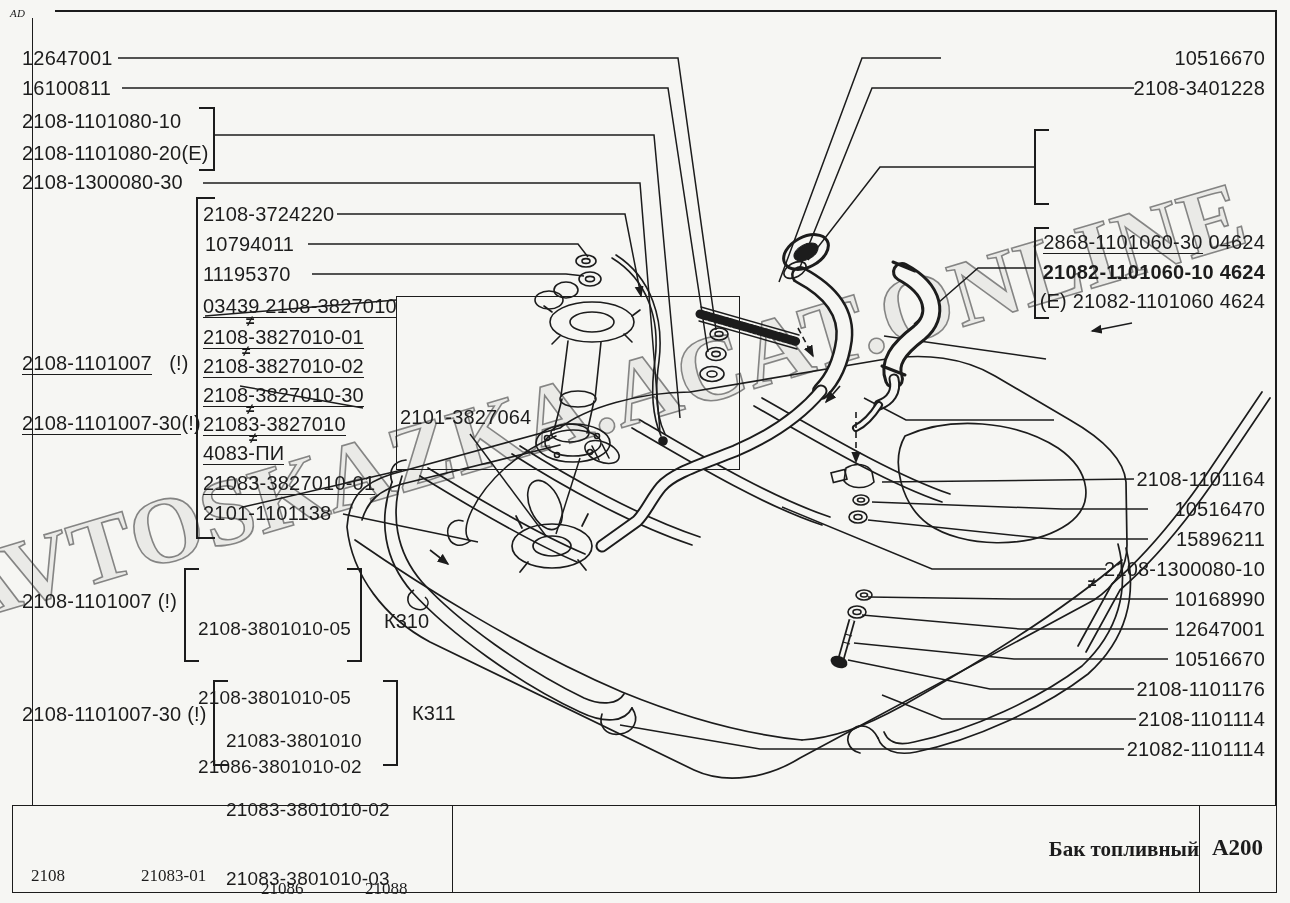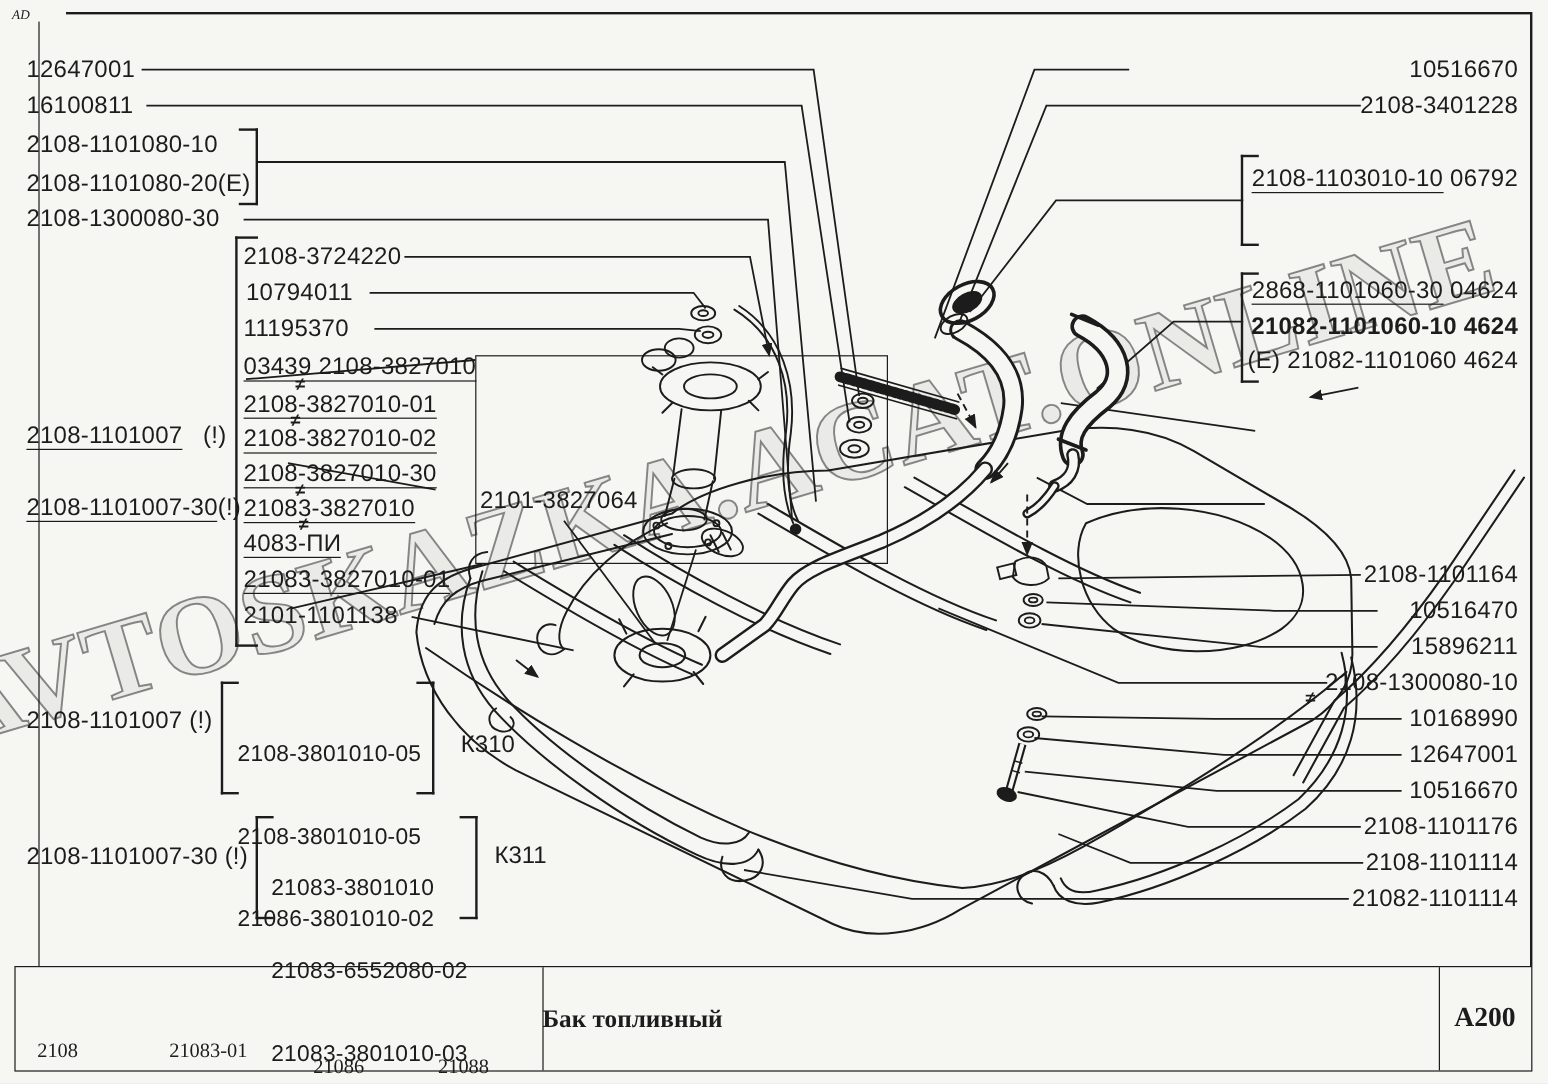--- a/index.html
+++ b/index.html
@@ -229,30 +229,29 @@
     <div>2108-3801010-05</div>
     <div>21086-3801010-02</div>
   </div>
   <div class="kcode" style="left:384px;top:610px;">К310</div>
 
   <div class="lbl" style="left:22px;top:703px;">2108-1101007-30 (!)</div>
   <div class="bracket-l" style="left:213px;top:680px;width:13px;height:82px;"></div>
   <div class="bracket-r" style="left:383px;top:680px;width:13px;height:82px;"></div>
   <div class="lbl rows19" style="left:226px;top:684px;">
     <div>21083-3801010</div>
-    <div>21083-6552080-02</div>
+    <div>21083-3801010-02</div>
     <div>21083-3801010-03</div>
   </div>
   <div class="kcode" style="left:412px;top:702px;">К311</div>
 
   <div class="lbl r" style="right:25px;top:47px;">10516670</div>
   <div class="lbl r" style="right:25px;top:77px;">2108-3401228</div>
 
   <div class="bracket-l" style="left:1034px;top:129px;width:13px;height:72px;"></div>
-  <div class="lbl r" style="right:25px;top:138px;"><span class="un">2108-1103010-10</span><span> 06792</span></div>
 
   <div class="bracket-l" style="left:1034px;top:227px;width:13px;height:88px;"></div>
   <div class="lbl r" style="right:25px;top:231px;"><span class="un">2868-1101060-30</span><span> 04624</span></div>
   <div class="lbl r" style="right:25px;top:261px;font-weight:bold;"><span>21082-1101060-10</span><span> 4624</span></div>
   <div class="lbl r" style="right:25px;top:290px;"><span>(E) 21082-1101060</span><span> 4624</span></div>
 
 
   <div class="lbl r" style="right:25px;top:468px;">2108-1101164</div>
   <div class="lbl r" style="right:25px;top:498px;">10516470</div>
   <div class="lbl r" style="right:25px;top:528px;">15896211</div>
@@ -281,17 +280,17 @@
     </div>
     <div class="ftxt" style="left:248px;top:20px;">
       <div>21086</div>
       
     </div>
     <div class="ftxt" style="left:352px;top:20px;">
       <div>21088</div>
       
     </div>
 
-    <div class="ser" style="position:absolute;left:439px;top:31px;width:747px;text-align:left;font-size:21px;font-weight:bold;">Бак топливный</div>
+    <div class="ser" style="position:absolute;left:439px;top:31px;width:747px;text-align:right;font-size:21px;font-weight:bold;">Бак топливный</div>
     <div class="ser" style="position:absolute;left:1186px;top:29px;width:77px;text-align:center;font-size:23px;font-weight:bold;">А200</div>
   </div>
 
 </div>
 
 </body></html>

